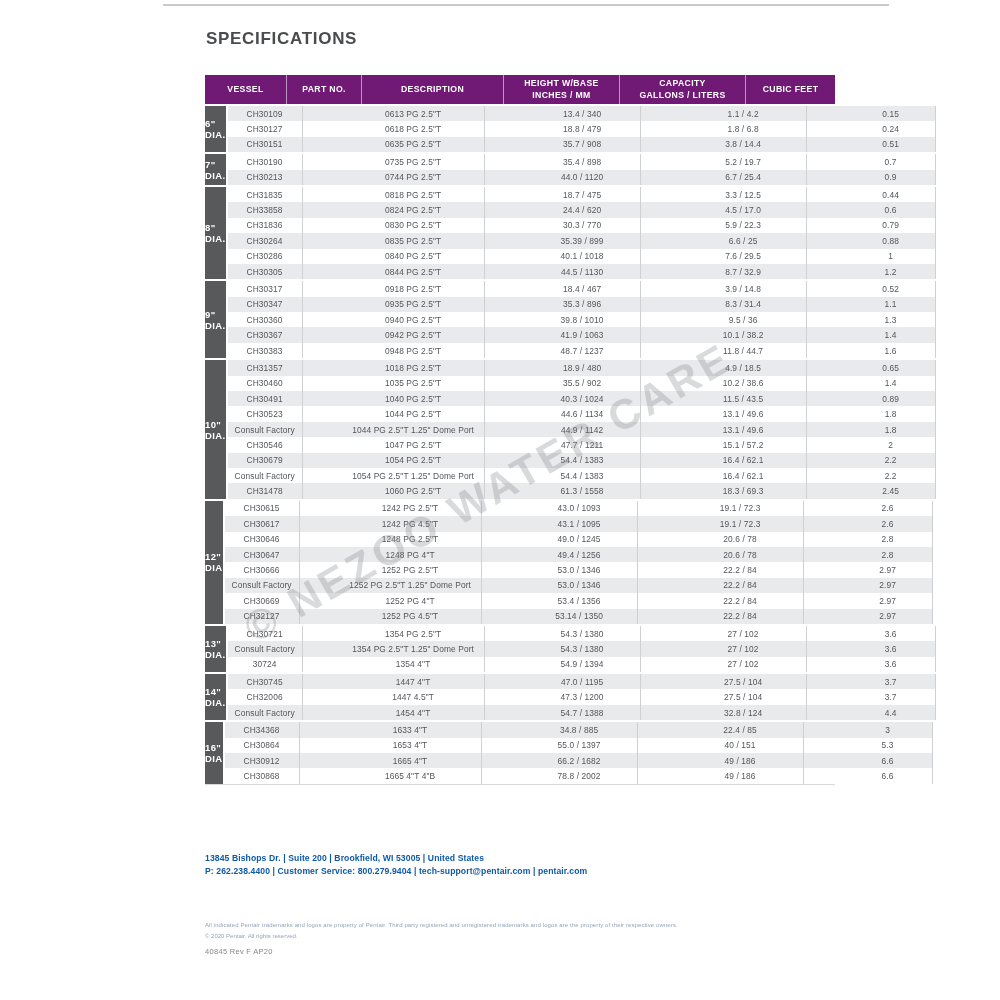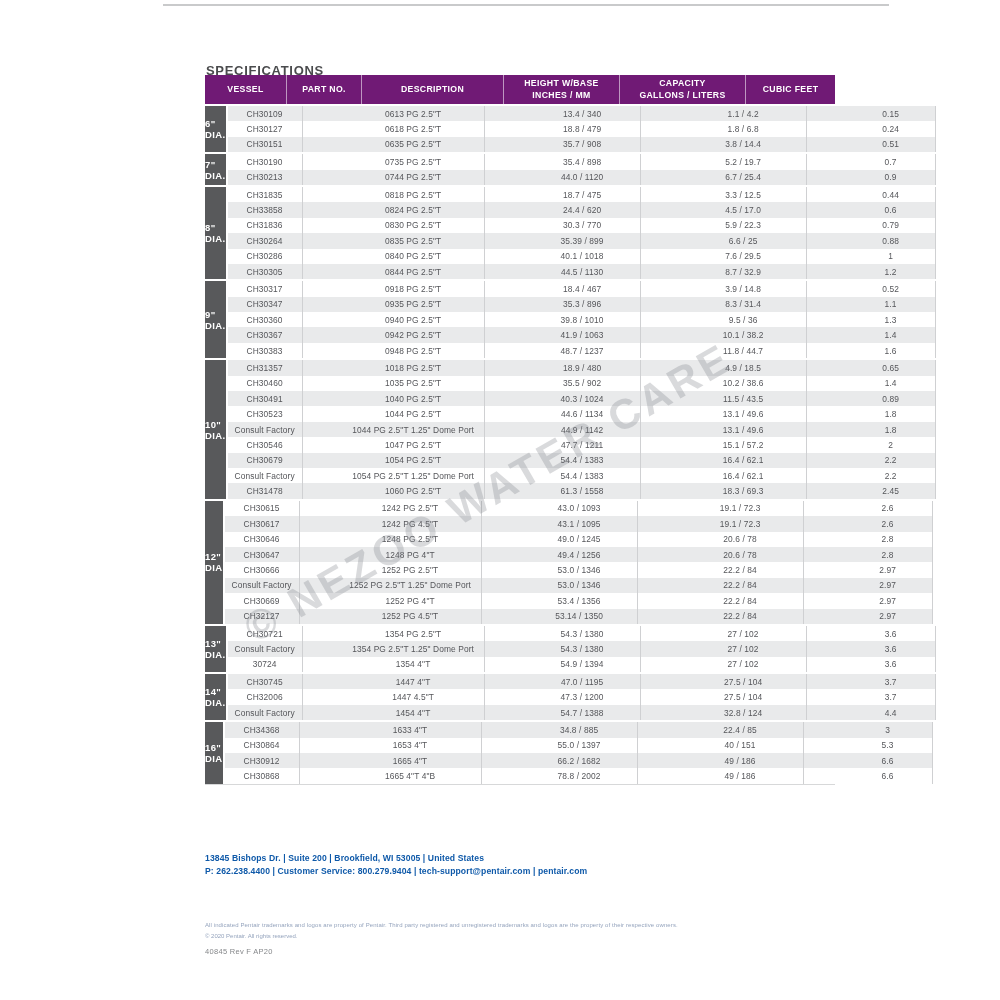--- a/index.html
+++ b/index.html
@@ -1,20 +1,20 @@
 <!DOCTYPE html>
 <html><head>
 <meta charset="utf-8">
 <style>
   html,body{margin:0;padding:0;background:#ffffff;}
   .page{position:relative;width:1000px;height:1000px;background:#fff;overflow:hidden;
         font-family:"Liberation Sans",sans-serif;-webkit-font-smoothing:antialiased;}
   .top-line{position:absolute;top:4px;left:163px;width:726px;height:2px;background:#c9cacb;}
 
-  .title{position:absolute;top:63px;left:206px;font-size:13px;font-weight:bold;
+  .title{position:absolute;top:29px;left:206px;font-size:17px;font-weight:bold;
          color:#4a4b4d;letter-spacing:.7px;}
 
   .table{position:absolute;top:75px;left:205px;width:630px;}
   .thead{display:flex;height:29px;background:#701a75;}
   .th{display:flex;align-items:center;justify-content:center;color:#fff;font-weight:bold;
       font-size:8.7px;text-align:center;white-space:pre-line;line-height:1.3;
       border-right:1px solid rgba(255,255,255,.55);box-sizing:border-box;letter-spacing:.35px;}
   .th:last-child{border-right:none;}
   .w0h{width:82px}.w1{width:75px}.w2{width:142px}.w3{width:116px}.w4{width:126px}.w5{width:89px}
 

